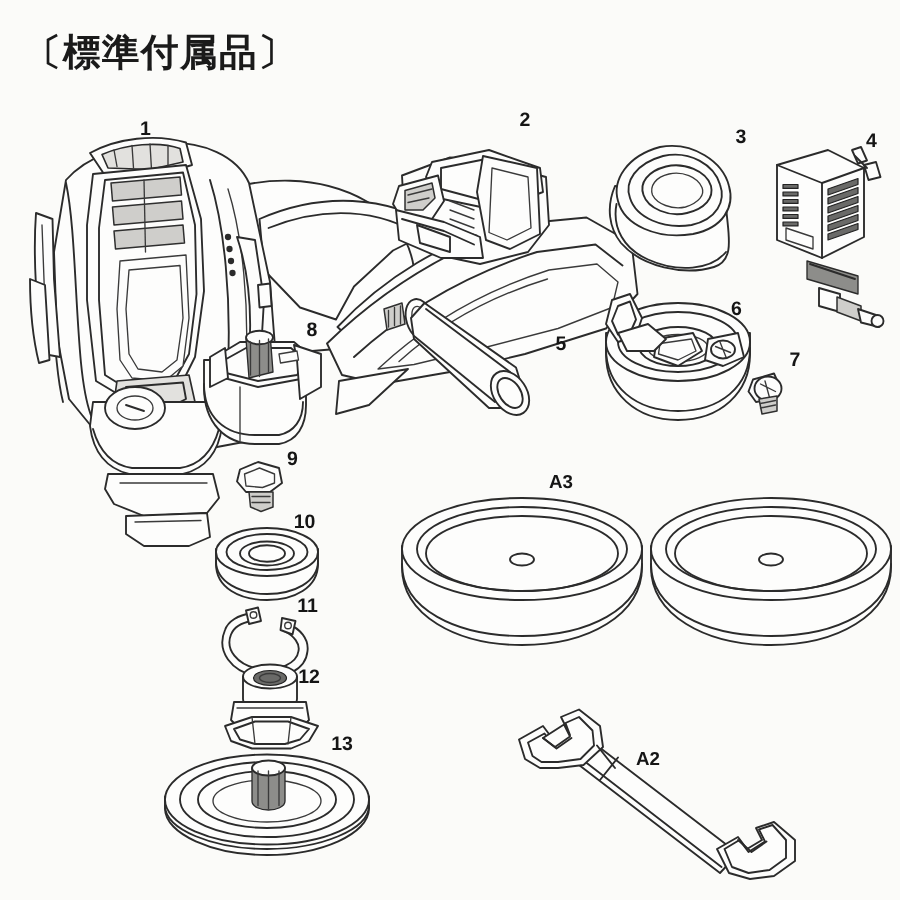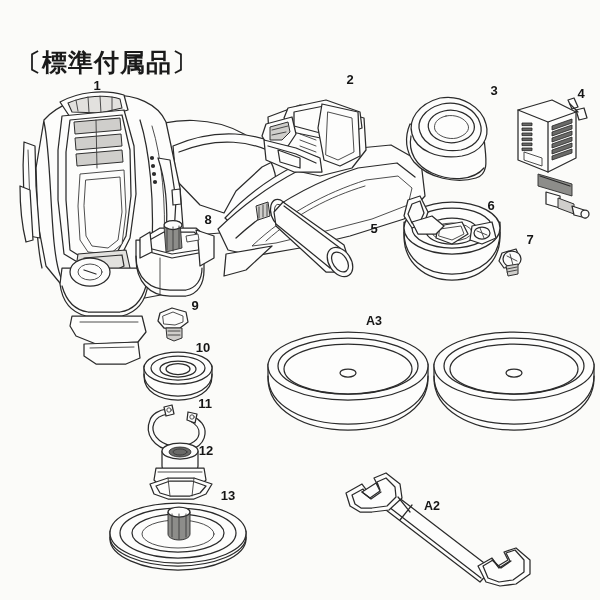--- a/index.html
+++ b/index.html
@@ -20,21 +20,20 @@
   #title {
     position: absolute;
     left: 16px;
     top: 18px;
     font-size: 25px;
     font-weight: 700;
     letter-spacing: 1px;
     color: #1a1a1a;
     font-family: "DejaVu Sans", "Liberation Sans", sans-serif;
     white-space: nowrap;
-    margin-top: 28px;
   }
   #artboard {
     position: absolute;
     left: 0;
     top: 0;
     width: 600px;
     height: 600px;
   }
   .lbl {
     font-family: "Liberation Sans", "DejaVu Sans", sans-serif;

